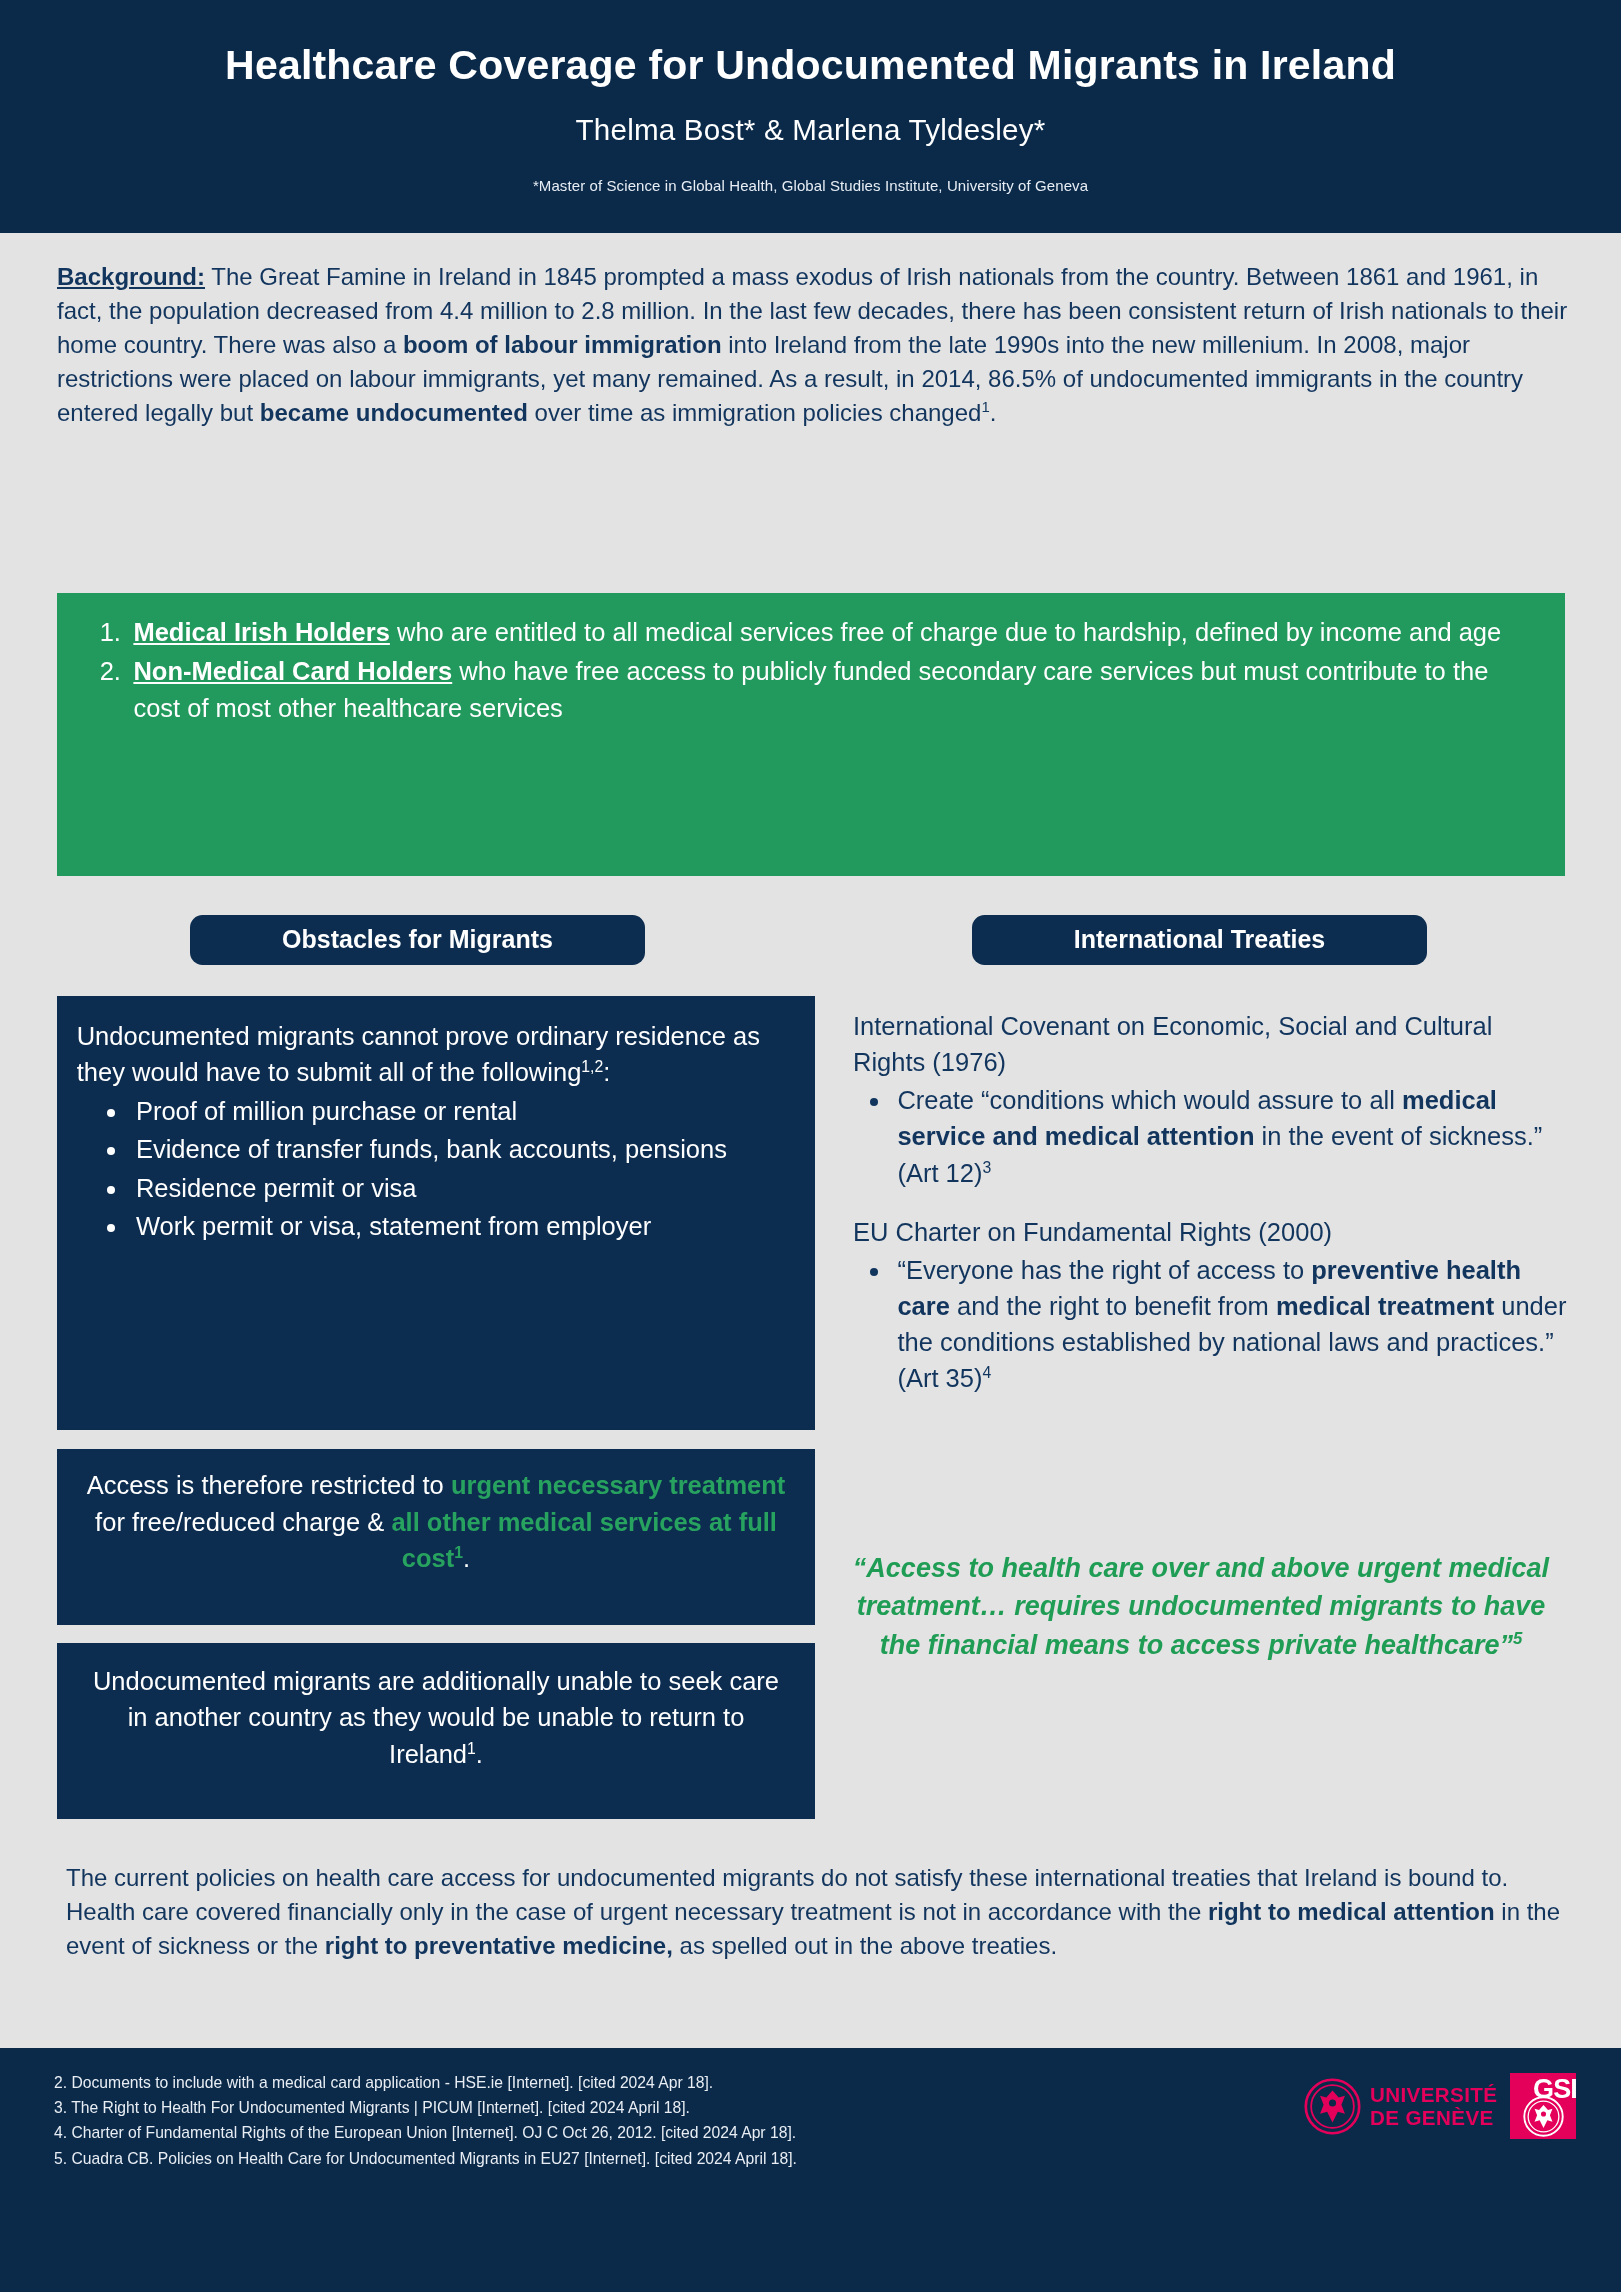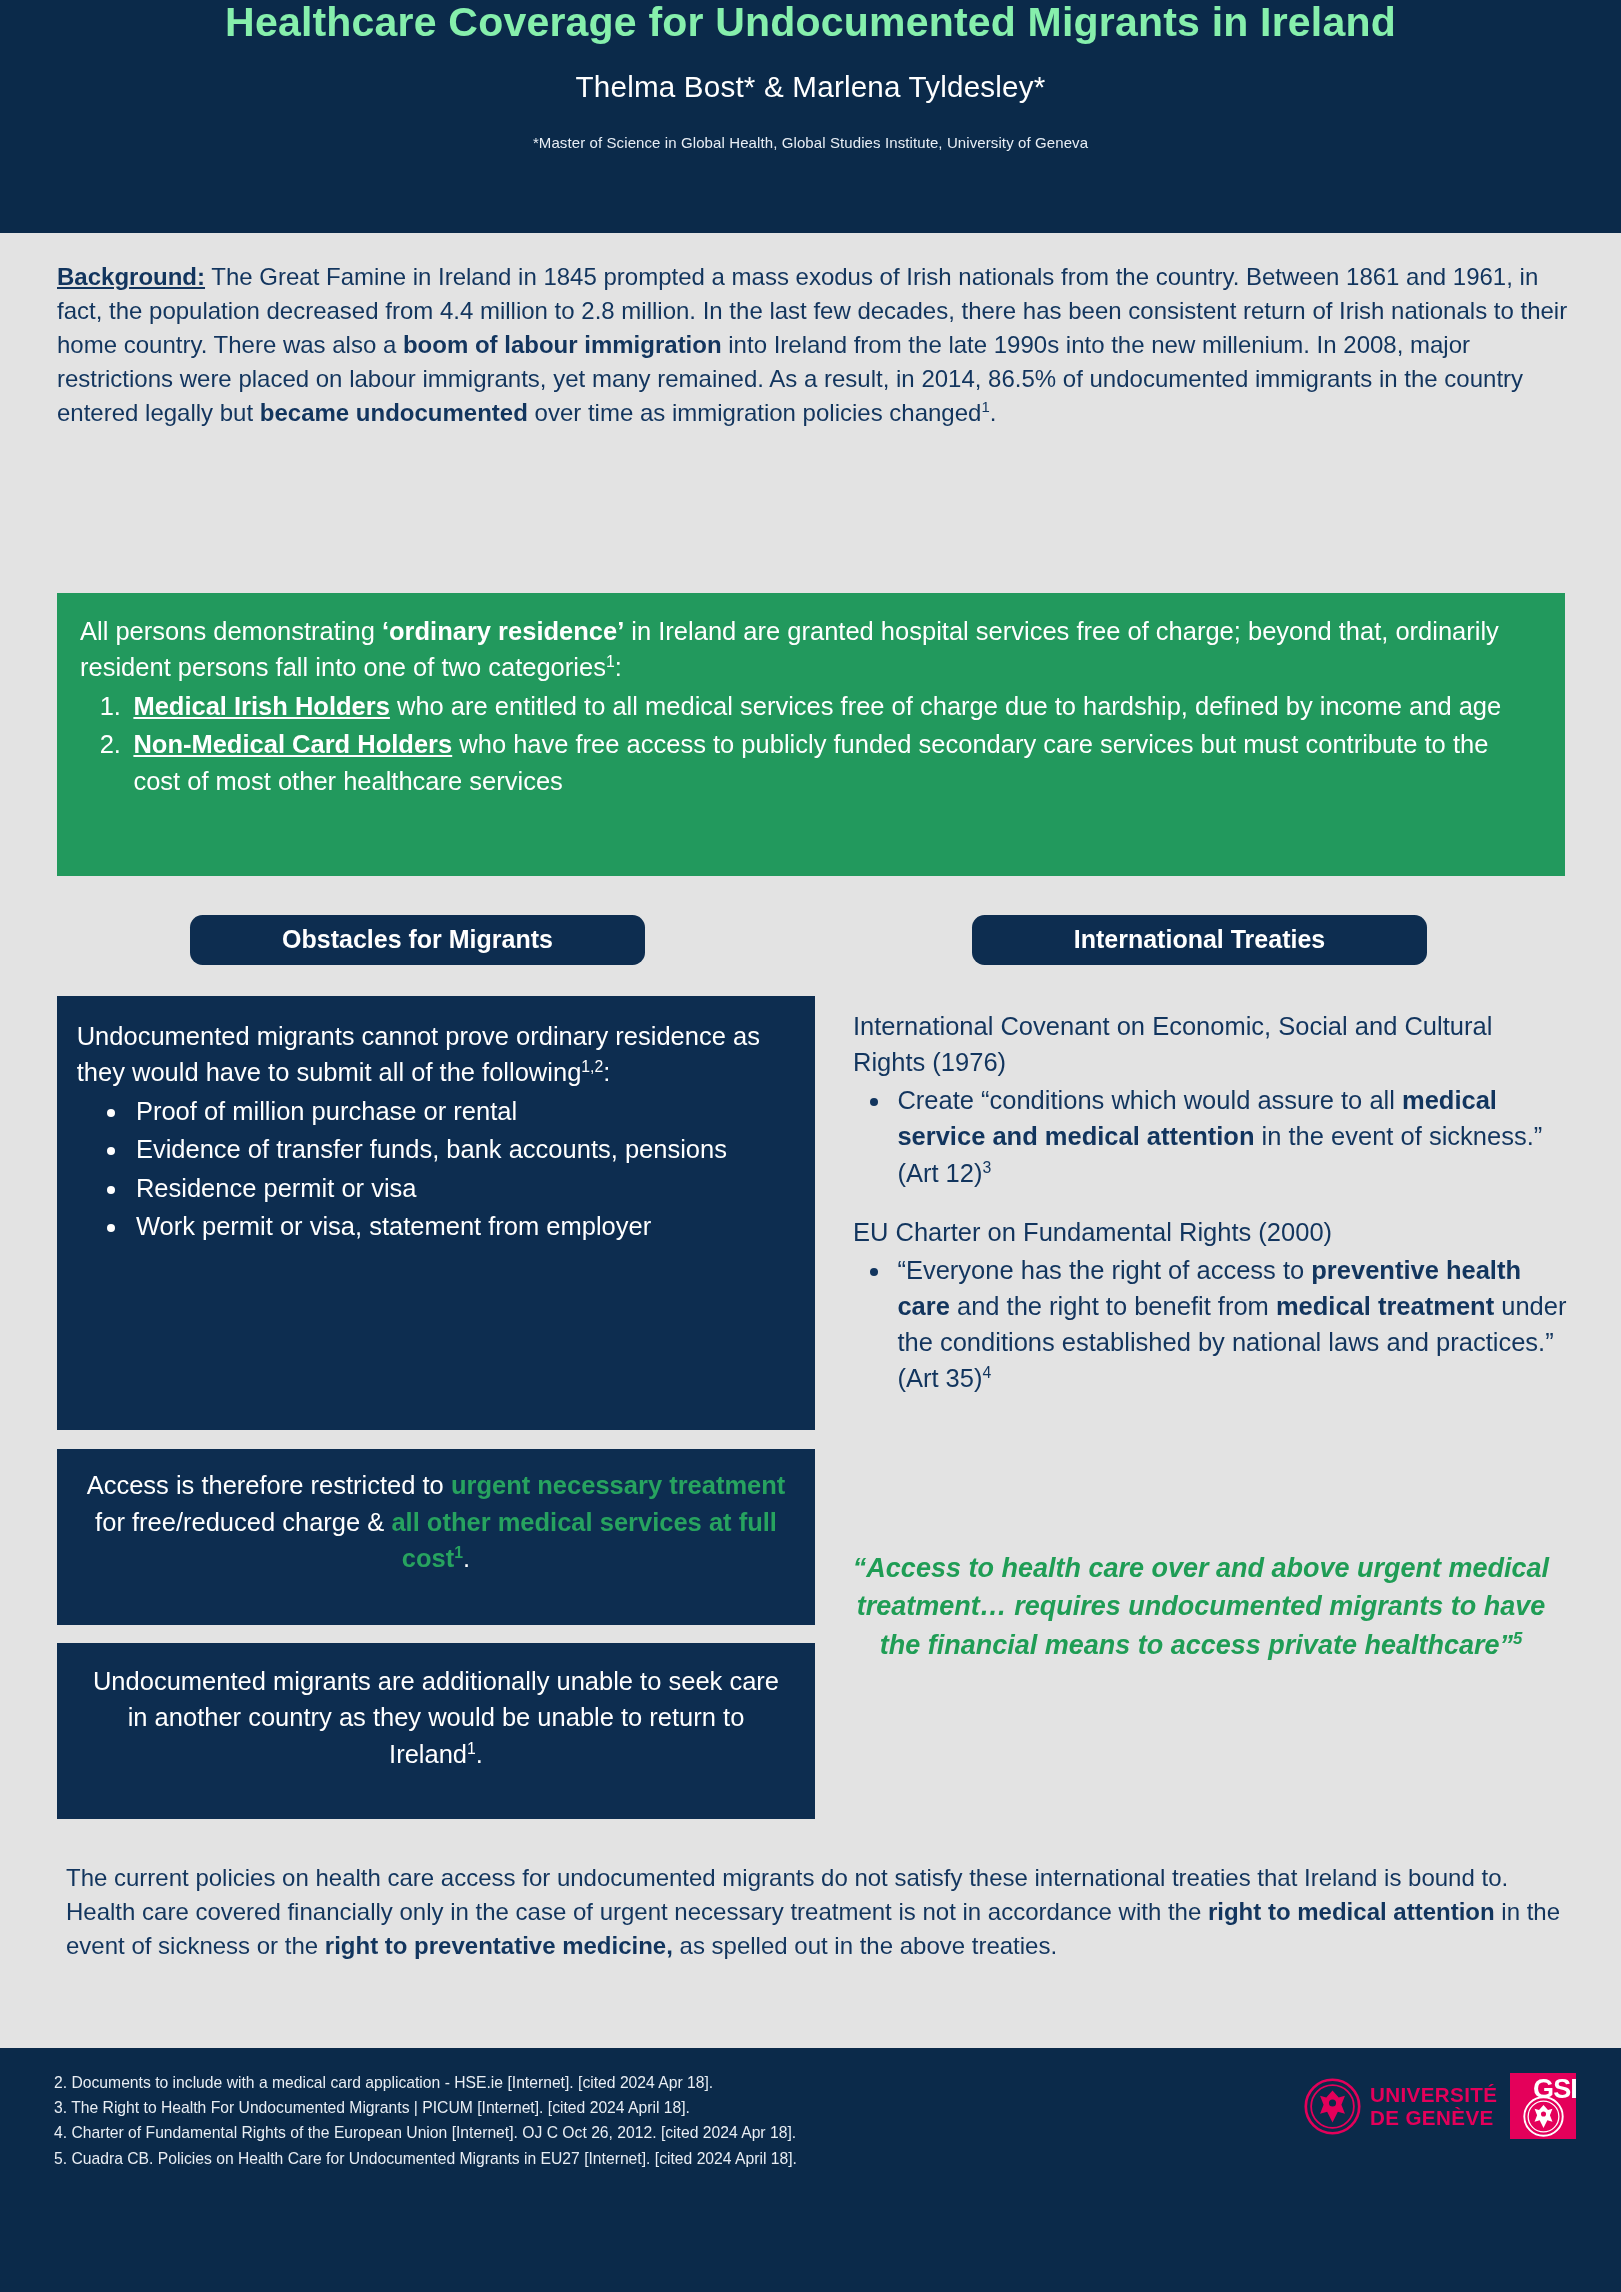--- a/index.html
+++ b/index.html
@@ -19,24 +19,25 @@
 
   
   .header {
     position: absolute;
     left: 0; top: 0;
     width: 1621px; height: 233px;
     background: #0b2a4a;
     text-align: center;
   }
   .header-title {
-    color: #86efac;
+    color: #ffffff;
     font-size: 41px;
     font-weight: bold;
     letter-spacing: 0.2px;
+    padding-top: 43px;
     line-height: 1.1;
   }
   .header-authors {
     color: #ffffff;
     font-size: 29.6px;
     font-weight: normal;
     padding-top: 25px;
     letter-spacing: 0.2px;
   }
   .header-affil {
@@ -233,21 +234,20 @@
     <div class="header-title">Healthcare Coverage for Undocumented Migrants in Ireland</div>
     <div class="header-authors">Thelma Bost* &amp; Marlena Tyldesley*</div>
     <div class="header-affil">*Master of Science in Global Health, Global Studies Institute, University of Geneva</div>
   </div>
 
   <div class="background-block">
     <p class="body-text"><span class="u-underline">Background:</span><span> The Great Famine in Ireland in 1845 prompted a mass exodus of Irish nationals from the country. Between 1861 and 1961, in fact, the population decreased from 4.4 million to 2.8 million. In the last few decades, there has been consistent return of Irish nationals to their home country. There was also a </span><b>boom of labour immigration</b><span> into Ireland from the late 1990s into the new millenium. In 2008, major restrictions were placed on labour immigrants, yet many remained. As a result, in 2014, 86.5% of undocumented immigrants in the country entered legally but </span><b>became undocumented</b><span> over time as immigration policies changed</span><sup>1</sup><span>.</span></p>
   </div>
 
   <div class="green-box">
-    <div class="green-text"><span>All persons demonstrating </span><b>‘ordinary residence’</b><span> in Ireland are granted hospital services free of charge; beyond that, ordinarily resident persons fall into one of two categories</span><sup>1</sup><span>:</span></div>
     <ol class="green-list">
       <li><b>Medical Irish Holders</b><span> who are entitled to all medical services free of charge due to hardship, defined by income and age</span></li>
       <li><b>Non-Medical Card Holders</b><span> who have free access to publicly funded secondary care services but must contribute to the cost of most other healthcare services</span></li>
     </ol>
   </div>
 
   <div class="pill pill-left">Obstacles for Migrants</div>
   <div class="pill pill-right">International Treaties</div>
 
   <div class="navy-box nb1">

